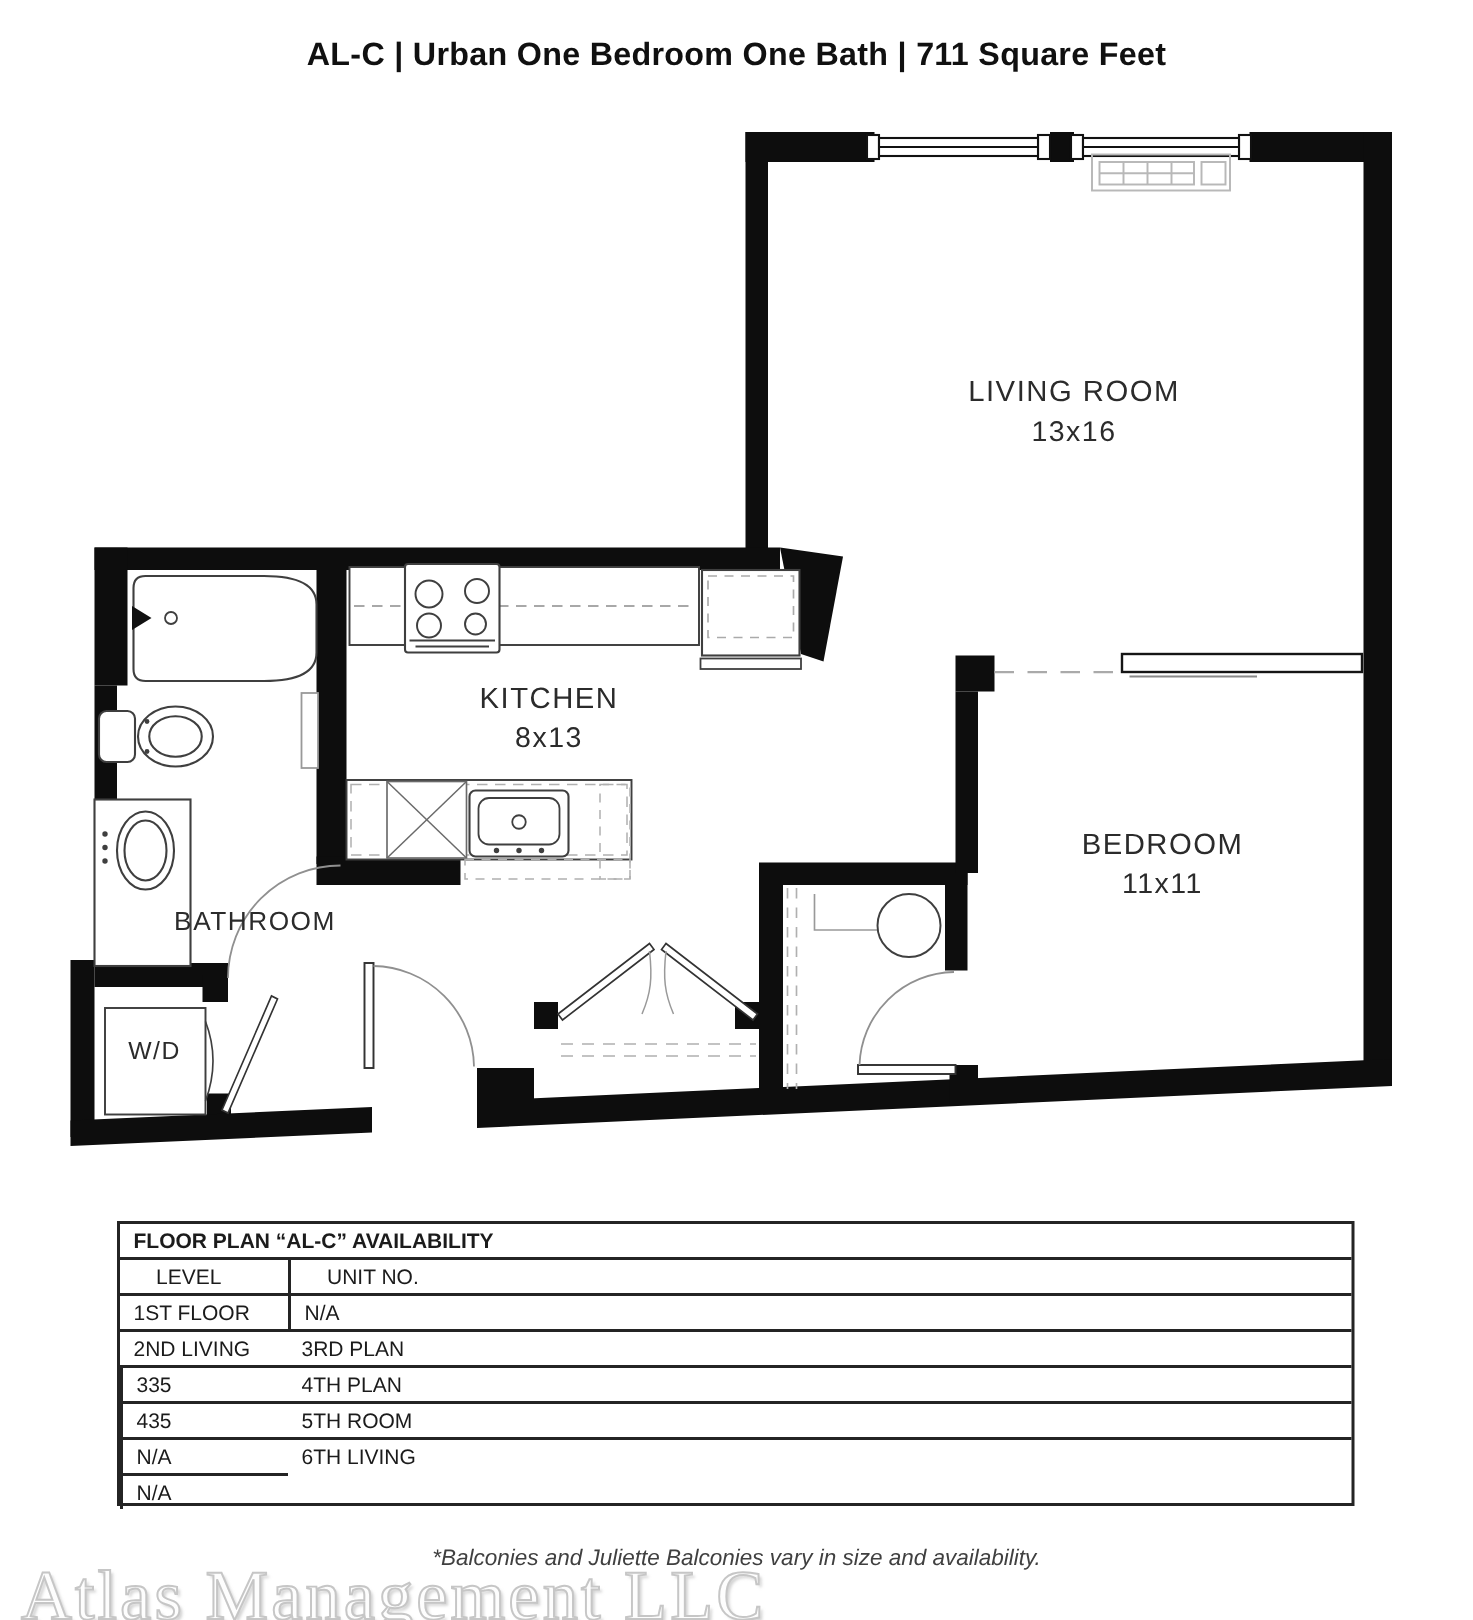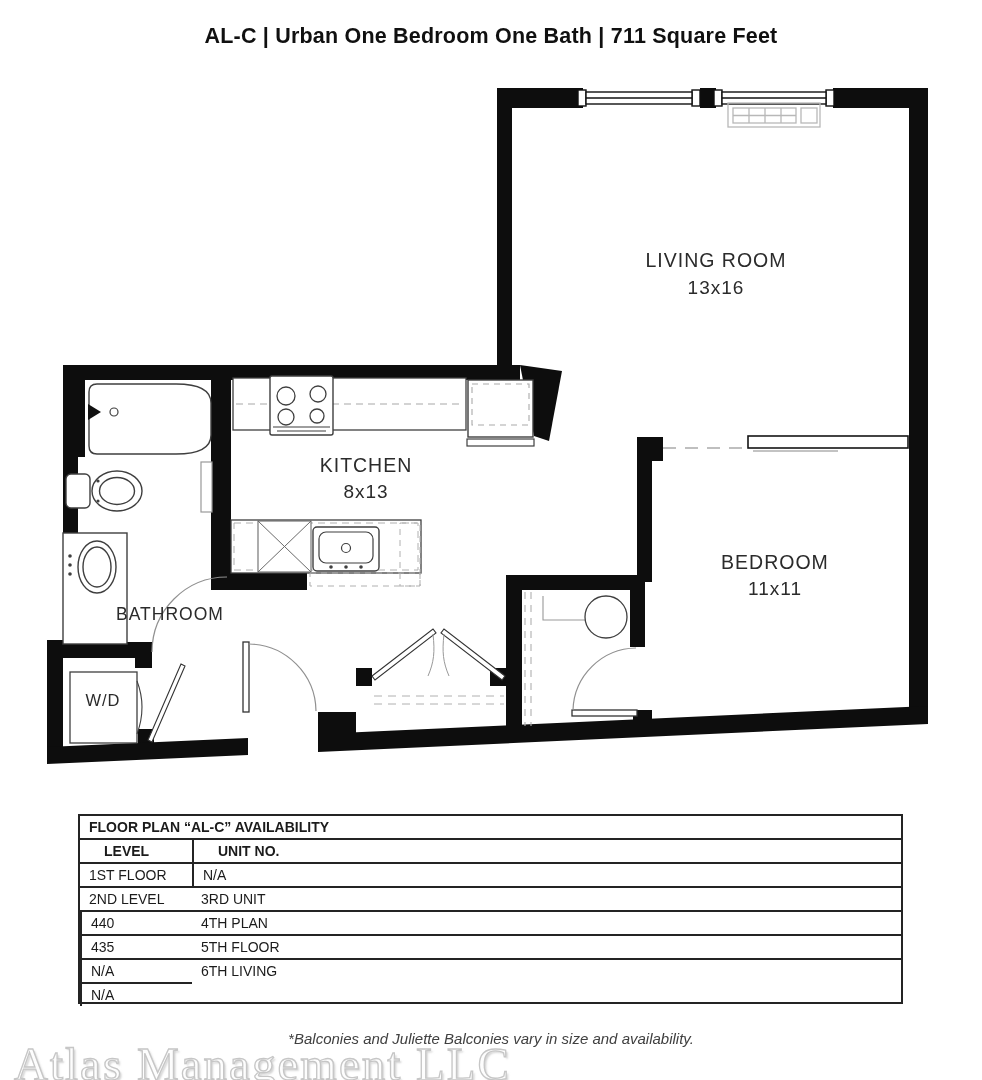--- a/index.html
+++ b/index.html
@@ -15,21 +15,21 @@
   .tiny-label{font-size:16.5px;}
 
   .avail{position:absolute;left:78px;top:814px;width:825px;height:190px;
         border:2px solid #242424;box-sizing:border-box;display:grid;
         grid-template-columns:112px 1fr;
         grid-template-rows:22px 24px 24px 24px 24px 24px 24px 24px;
         color:#1b1b1b;font-size:14px;}
   .avail .cell{display:flex;align-items:center;padding-left:9px;box-sizing:border-box;
         border-top:2px solid #242424;white-space:nowrap;overflow:hidden;}
   .avail .span2{grid-column:1 / span 2;border-top:none;font-weight:bold;}
-  .avail .hdr{font-weight:bold;padding-left:24px;}
+  .avail .hdr{font-weight:normal;padding-left:24px;}
   .avail .unit-col{border-left:2px solid #242424;text-align:right;}
 
   .watermark{position:absolute;left:14px;top:1037px;z-index:1;white-space:nowrap;
         font-family:"Liberation Serif",serif;font-size:47px;letter-spacing:2px;
         color:#fdfdfd;-webkit-text-stroke:1.3px #c6c6c6;
         text-shadow:2px 2px 2px rgba(175,175,175,.55);}
   .footnote{position:absolute;left:50%;transform:translateX(-50%);top:1030px;z-index:2;
         font-size:15px;font-style:italic;color:#404040;white-space:nowrap;}
 </style>
 </head>
@@ -198,29 +198,29 @@
   </svg>
 
   <div class="avail">
     <div class="cell span2">FLOOR PLAN “AL-C” AVAILABILITY</div>
     <div class="cell hdr">LEVEL</div>
     <div class="cell hdr unit-col">UNIT NO.</div>
 
     <div class="cell">1ST FLOOR</div>
     <div class="cell unit-col">N/A</div>
 
-    <div class="cell">2ND LEVEL</div>
-
-    <div class="cell">3RD UNIT</div>
-    <div class="cell unit-col">440</div>
+    <div class="cell">2ND LIVING</div>
+
+    <div class="cell">3RD PLAN</div>
+    <div class="cell unit-col">335</div>
 
     <div class="cell">4TH PLAN</div>
     <div class="cell unit-col">435</div>
 
-    <div class="cell">5TH FLOOR</div>
+    <div class="cell">5TH ROOM</div>
     <div class="cell unit-col">N/A</div>
 
     <div class="cell">6TH LIVING</div>
     <div class="cell unit-col">N/A</div>
   </div>
 
   <div class="watermark">Atlas Management LLC</div>
   <div class="footnote">*Balconies and Juliette Balconies vary in size and availability.</div>
 
 </div>

